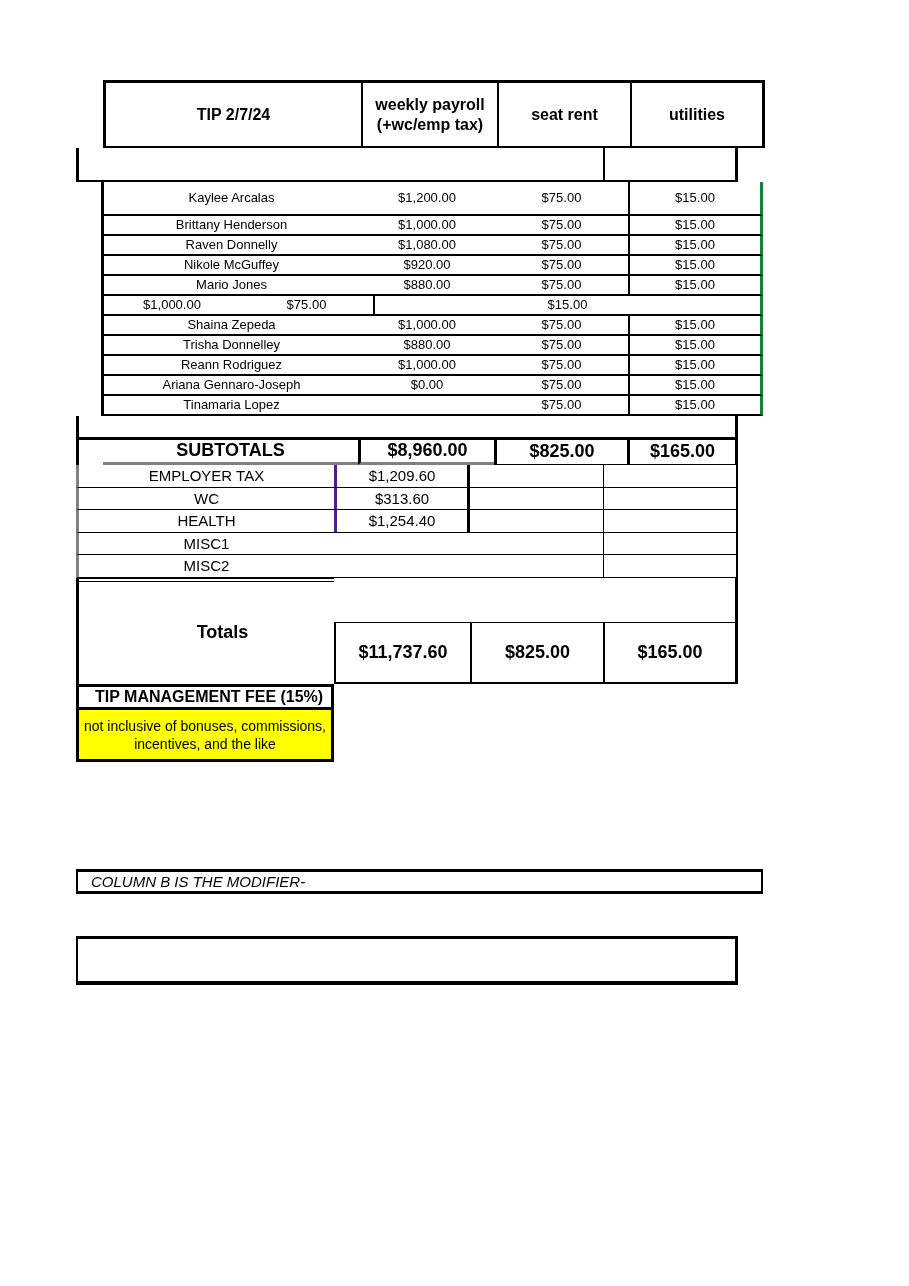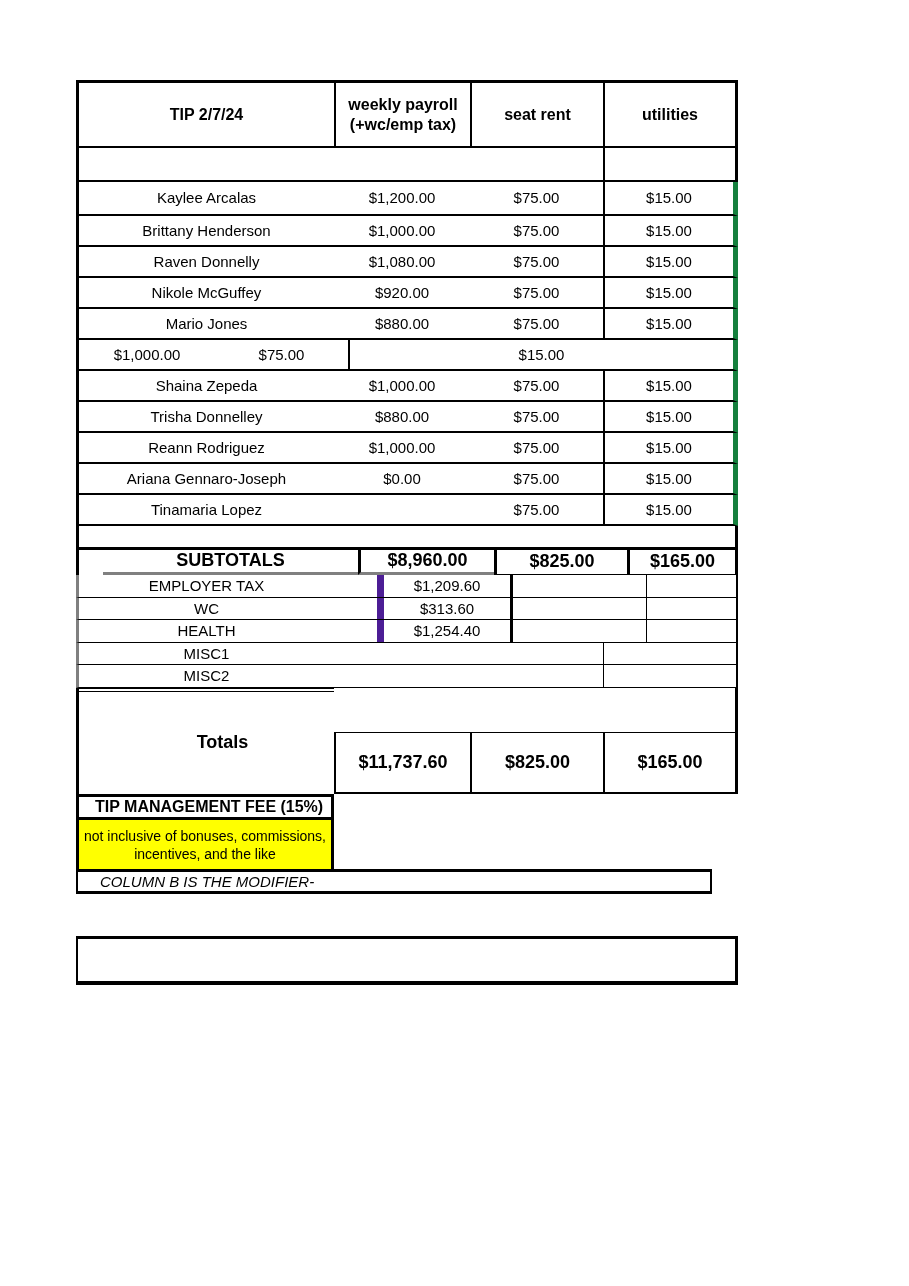--- a/index.html
+++ b/index.html
@@ -10,33 +10,33 @@
   .tbl { position:absolute; left:76px; top:80px; width:662px; }
   .row { display:flex; box-sizing:border-box; width:662px; }
   .cell {
     box-sizing:border-box; display:flex; flex-direction:column;
     align-items:center; justify-content:center; text-align:center;
     overflow:hidden; line-height:1.2;
   }
   .ca { width:255px; } .cb { width:136px; } .cc { width:133px; } .cd { flex:1; }
 
   
-  .rhead { height:68px; border:3px solid #000; border-bottom-width:2px; font-weight:bold; font-size:16px; }
+  .rhead { height:68px; border:3px solid #000; border-bottom-width:2px; font-weight:bold; font-size:16px;margin-left:27px; }
   .rhead .cb, .rhead .cc, .rhead .cd { border-left:2px solid #000; }
 
   
   .rempty { height:34px; border-left:3px solid #000; border-right:3px solid #000; border-bottom:2px solid #000; }
   .rempty .cd { border-left:2px solid #000; }
 
   
   .rk { height:34px; }
-  .rdata { height:31px;justify-content:flex-end; }
+  .rdata { height:20px;justify-content:flex-end; }
   .rk, .rdata {
-    border-left:3px solid #000; border-right:5px solid #15803d;
-    border-bottom:2px solid #000; font-size:15px;
+    border-left:3px solid #000; border-right:3px solid #15803d;
+    border-bottom:2px solid #000; font-size:13px;margin-left:25px;
   }
   .rk .cd, .rdata .cd { border-left:2px solid #000; }
 
   
   .rgap { height:21px; border-left:3px solid #000; border-right:3px solid #000; }
 
   
   .rsub {
     height:28px; border-top:3px solid #000; border-left:3px solid #000;
     border-right:3px solid #000; font-weight:bold; font-size:18px;padding-left:24px;
@@ -44,21 +44,21 @@
   .rsub .cb, .rsub .cc, .rsub .cd { border-left:3px solid #000; }
   .rsub .ca, .rsub .cb { border-bottom:3px solid #808080; }
   .rsub .cc, .rsub .cd { border-bottom:1px solid #000; }
 
   
   .rded, .rmisc {
     border-left:3px solid #808080; border-right:2px solid #000;
     border-bottom:1px solid #000; font-size:15px;
   }
   .h23 { height:23px; } .h22 { height:22px; }
-  .rded .cb { border-left:7px solid #4c1d95; border-right:3px solid #000;margin-left:43px; }
+  .rded .cb { border-left:3px solid #4c1d95; border-right:3px solid #000; }
   .rded .cd { border-left:1px solid #000; }
   .rmisc .cd { border-left:1px solid #000; }
 
   
   .rtot {
     height:106px; border-left:3px solid #000; border-right:3px solid #000;
     font-weight:bold; font-size:18px;
   }
   .rtot .ca { border-top:4px double #000;padding-left:32px; }
   .rtot .cb, .rtot .cc, .rtot .cd { border-top:1px solid #000; border-left:2px solid #000; border-bottom:2px solid #000;margin-top:44px; }
@@ -70,23 +70,23 @@
     padding-left:16px; white-space:nowrap;
   }
   .note {
     box-sizing:border-box; width:258px; height:52px; border:3px solid #000; border-top:0;
     background:#ffff00; display:flex; align-items:center; justify-content:center;
     text-align:center; font-size:14px; line-height:18px; padding:16px 2px;
   }
 
   
   .modifier {
-    position:absolute; left:76px; top:869px; width:636px; height:25px;
+    position:absolute; left:76px; top:869px; width:687px; height:25px;
     box-sizing:border-box; border:2px solid #000; border-top-width:3px; border-bottom-width:3px;
-    display:flex; align-items:center; padding-left:22px;
+    display:flex; align-items:center; padding-left:13px;
     font-style:italic; font-size:15px;
   }
   
   .bottombox {
     position:absolute; left:76px; top:936px; width:662px; height:49px;
     box-sizing:border-box; border:2px solid #000;
     border-top-width:3px; border-bottom-width:4px; border-right-width:3px;
   }
 </style>
 </head>

